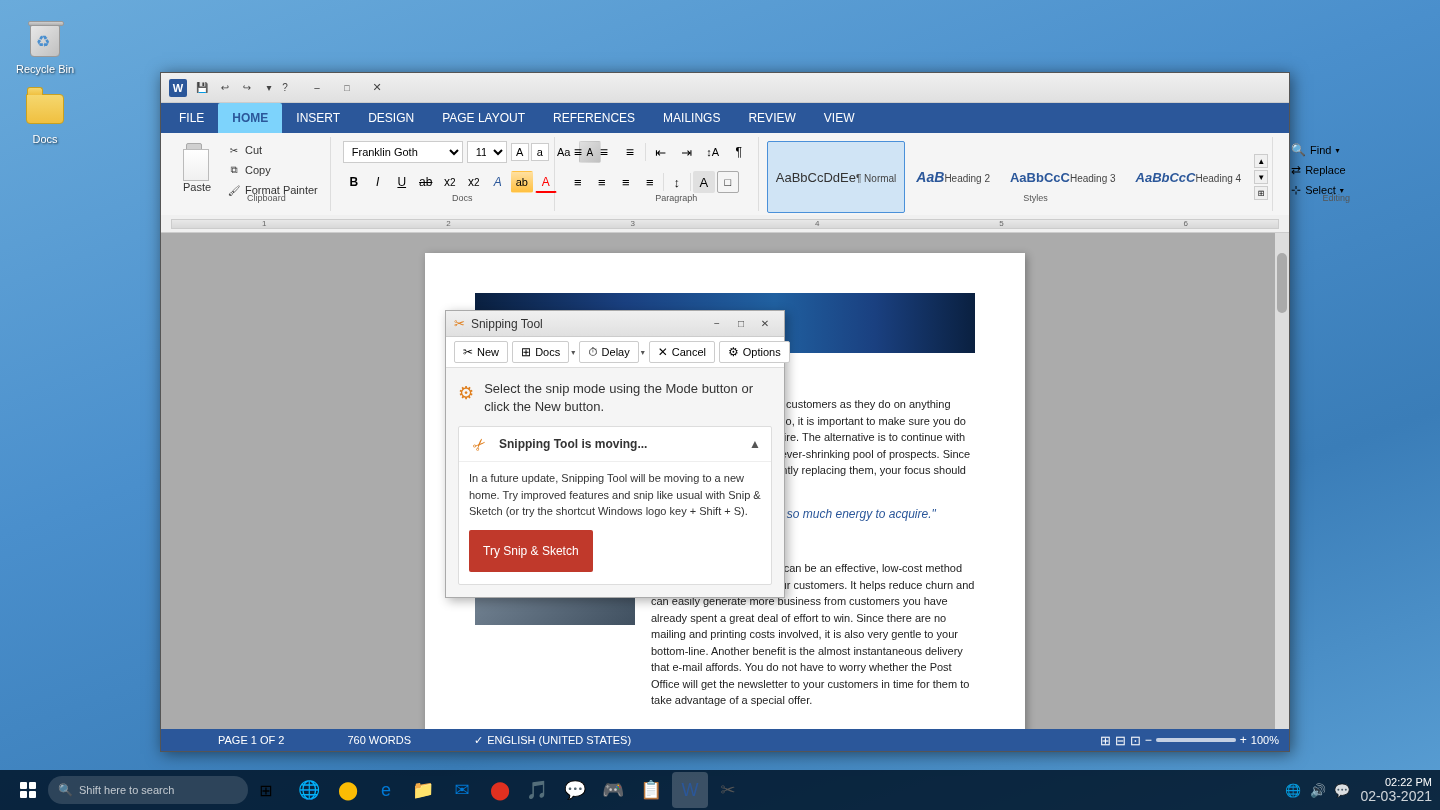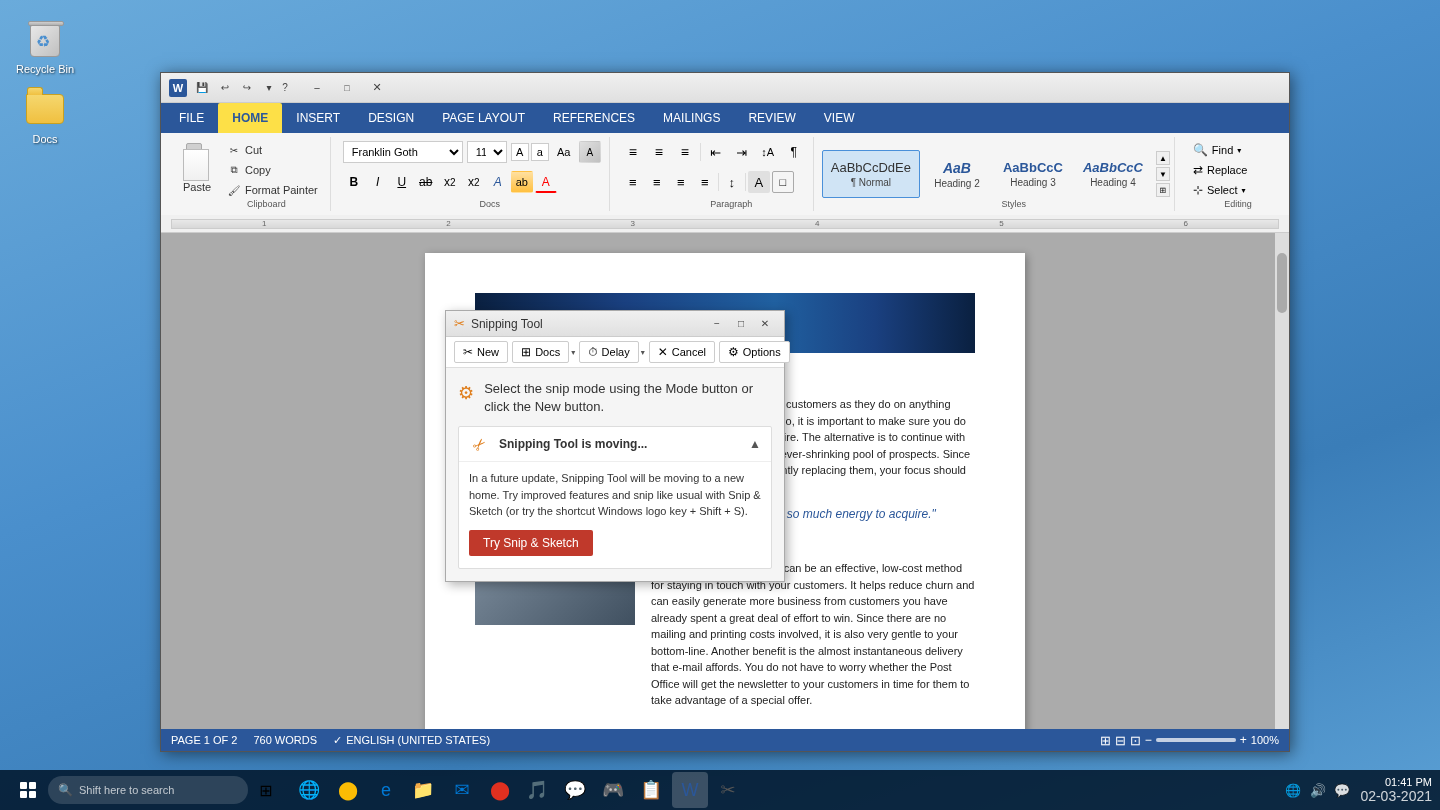--- a/index.html
+++ b/index.html
@@ -189,21 +189,21 @@
       padding: 4px 14px;
       color: white;
       font-size: 12px;
       cursor: pointer;
       border-radius: 2px 2px 0 0;
       height: 30px;
       display: flex;
       align-items: center;
     }
     .ribbon-tab.active {
-      background: #fde047;
+      background: #7dd3fc;
       color: #2b579a;
       font-weight: bold;
     }
 
     .ribbon-content {
       display: flex;
       align-items: stretch;
       padding: 4px 6px;
       gap: 4px;
       height: 82px;
@@ -214,21 +214,21 @@
       display: flex;
       flex-direction: column;
       align-items: center;
       border-right: 1px solid #ddd;
       padding: 0 8px;
       position: relative;
       min-width: fit-content;
     }
     .ribbon-group-label {
       position: absolute;
-      bottom: 2px;
+      bottom: 8px;
       font-size: 9px;
       color: #555;
       white-space: nowrap;
       margin-left: 36px;
     }
     .ribbon-group-content {
       display: flex;
       align-items: flex-start;
       gap: 4px;
       flex: 1;
@@ -350,29 +350,29 @@
       border: 1px solid transparent;
       cursor: pointer;
       font-size: 12px;
       border-radius: 2px;
     }
     .fmt-btn.bold { font-weight: bold; }
     .fmt-btn.italic { font-style: italic; }
     .fmt-btn.underline { text-decoration: underline; }
     .style-item {
       display: flex;
-      flex-direction: column;
+      flex-direction: row;
       align-items: center;
       justify-content: center;
       padding: 22px 8px;
       border: 1px solid transparent;
       cursor: pointer;
       border-radius: 2px;
       min-width: 70px;
-      height: 48px;
+      height: 72px;
     }
     .style-item.active { background: #d0e4f5; border-color: #4a90d9; }
     .style-normal-preview {
       font-size: 13px;
       color: #333;
     }
     .style-heading1-preview {
       font-size: 15px;
       font-weight: bold;
       color: #2b579a;
@@ -489,20 +489,21 @@
       align-items: center;
       padding: 0 10px;
       gap: 16px;
       color: white;
       font-size: 11px;
     }
     .status-item {
       display: flex;
       align-items: center;
       gap: 4px;
+      margin-left: 47px;
     }
     .status-right {
       margin-left: auto;
       display: flex;
       align-items: center;
       gap: 10px;
     }
     .zoom-slider {
       display: flex;
       align-items: center;
@@ -641,21 +642,21 @@
     .snipping-moving-text {
       font-size: 11px;
       color: #333;
       line-height: 1.5;
       margin-bottom: 10px;
     }
     .try-snip-btn {
       background: #c0392b;
       color: white;
       border: none;
-      padding: 6px 14px;
+      padding: 14px 14px;
       font-size: 12px;
       cursor: pointer;
       border-radius: 2px;
     }
 
     
     .taskbar {
       position: absolute;
       bottom: 0;
       left: 0;
@@ -1138,19 +1139,19 @@
       <div class="taskbar-app" style="color:#555;">✂</div>
     </div>
 
     <div class="taskbar-right">
       <div class="sys-tray">
         <span class="sys-tray-icon">🌐</span>
         <span class="sys-tray-icon">🔊</span>
         <span class="sys-tray-icon">💬</span>
       </div>
       <div class="clock">
-        <div class="clock-time">01:41 PM</div>
+        <div class="clock-time">02:22 PM</div>
         <div class="clock-date">02-03-2021</div>
       </div>
     </div>
   </div>
 
 </div>
 
 </body></html>

